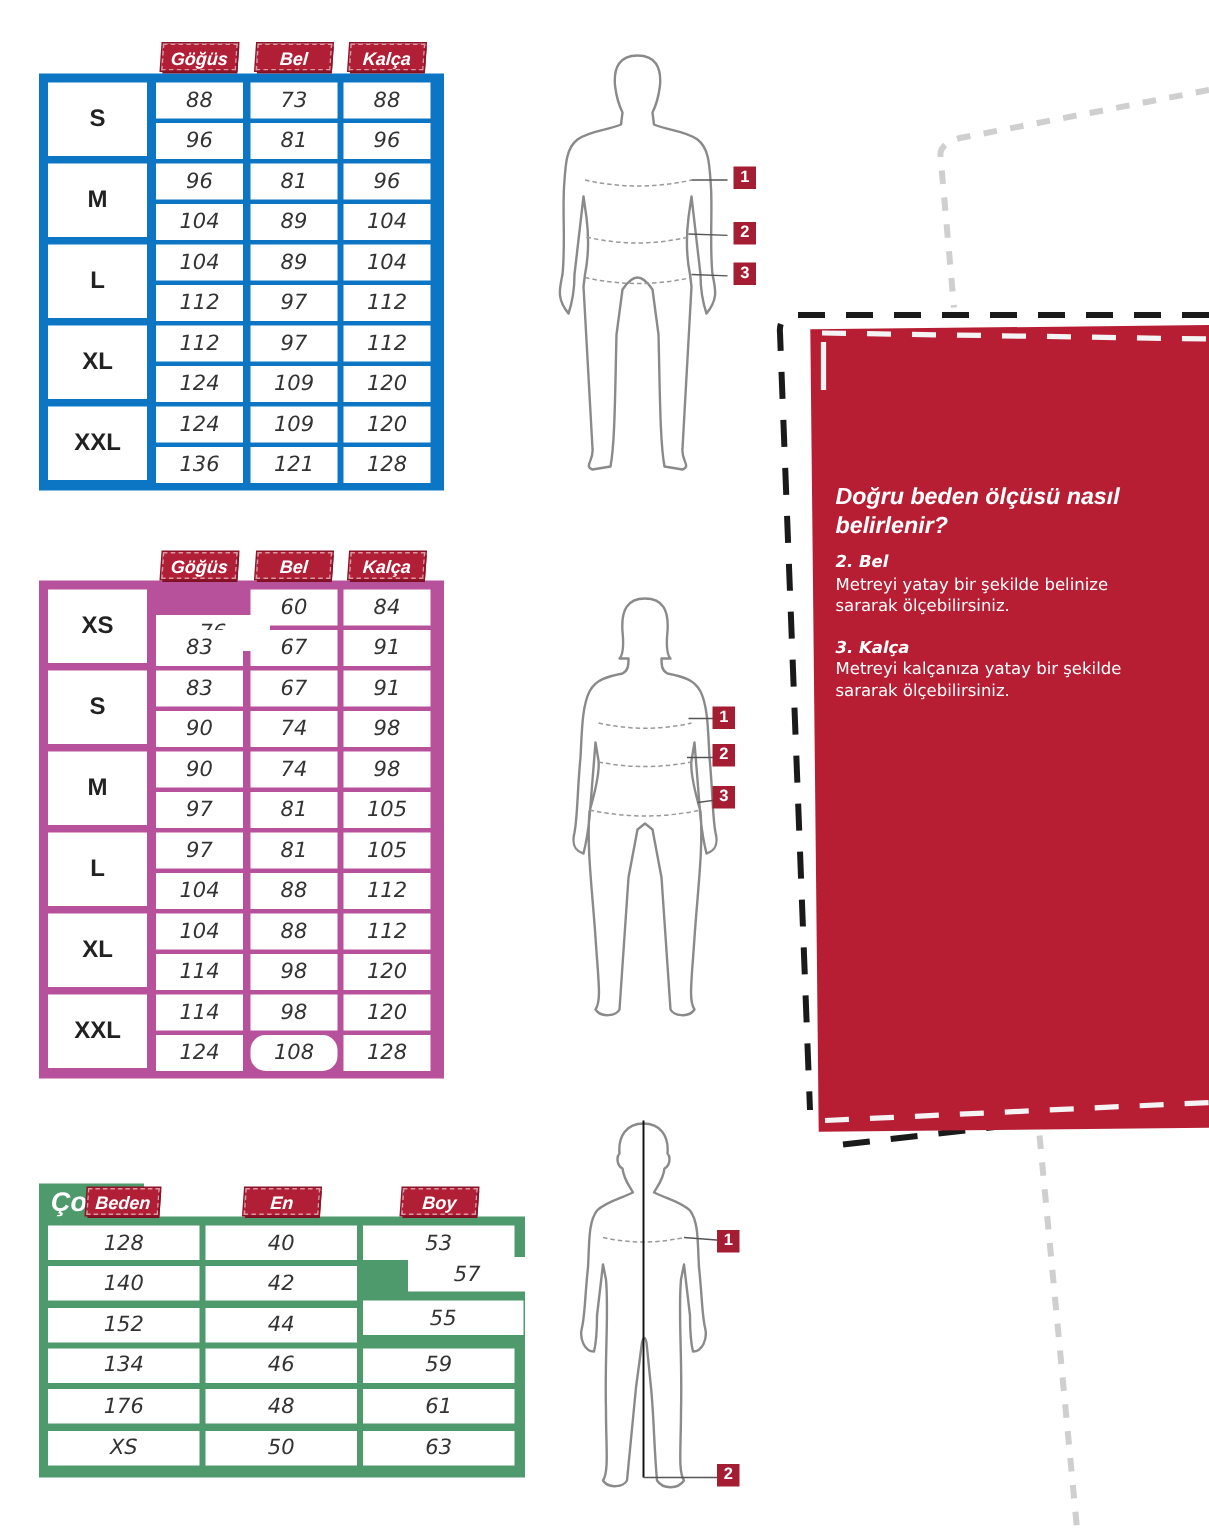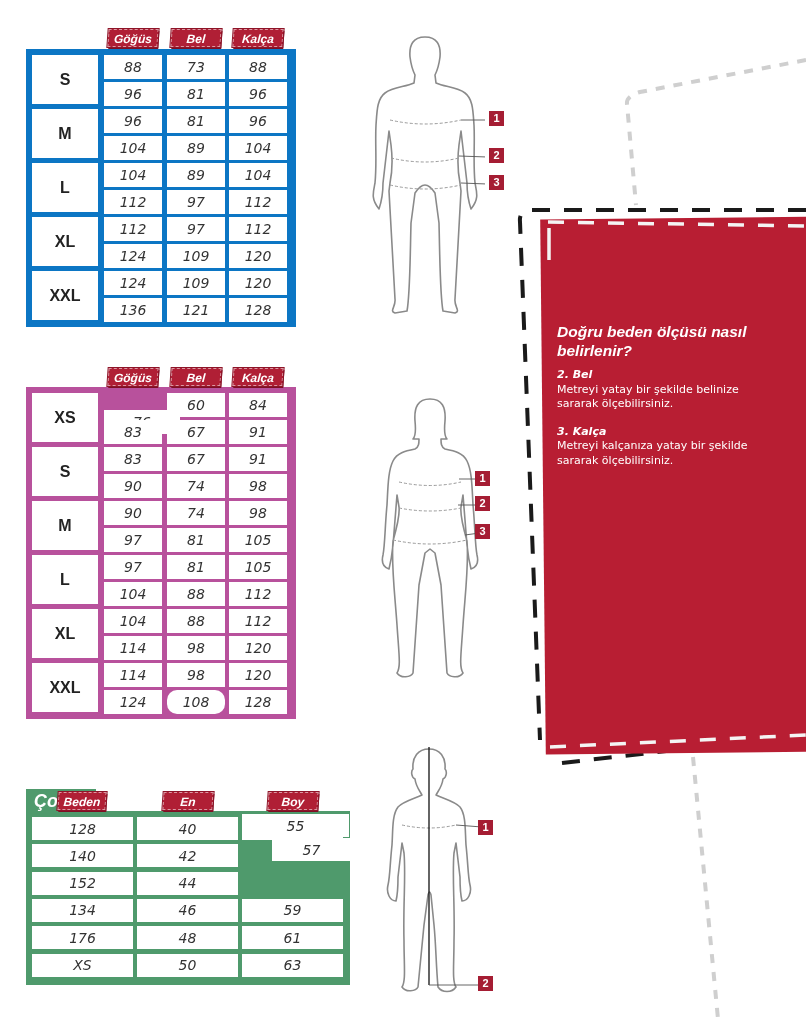--- a/index.html
+++ b/index.html
@@ -162,21 +162,21 @@
   <div class="hdr-tag" style="left:58px;top:792px;width:48px;">Beden</div>
   <div class="hdr-tag" style="left:163px;top:792px;width:50px;">En</div>
   <div class="hdr-tag" style="left:268px;top:792px;width:50px;">Boy</div>
 
   <div id="cocuk-cells">
       <div class="vcell" style="left: 32px; top: 817px; width: 101px; height: 23px;">128</div>
       <div class="vcell" style="left: 137px; top: 817px; width: 101px; height: 23px;">40</div>
       <div class="vcell" style="left: 242px; top: 817px; width: 101px; height: 23px;">53</div>
       <div class="vcell" style="left: 32px; top: 844.3px; width: 101px; height: 23px;">140</div>
       <div class="vcell" style="left: 137px; top: 844.3px; width: 101px; height: 23px;">42</div>
-      <div class="vcell" style="left: 242px; top: 814px; width: 107px; height: 23px;">55</div>
+      <div class="vcell" style="left: 242px; top: 867px; width: 107px; height: 23px;">55</div>
       <div class="vcell" style="left: 32px; top: 871.6px; width: 101px; height: 23px;">152</div>
       <div class="vcell" style="left: 137px; top: 871.6px; width: 101px; height: 23px;">44</div>
       <div class="vcell" style="left: 242px; top: 838px; width: 79px; height: 23px; margin-left: 30px;">57</div>
       <div class="vcell" style="left: 32px; top: 898.9px; width: 101px; height: 23px;">134</div>
       <div class="vcell" style="left: 137px; top: 898.9px; width: 101px; height: 23px;">46</div>
       <div class="vcell" style="left: 242px; top: 898.9px; width: 101px; height: 23px;">59</div>
       <div class="vcell" style="left: 32px; top: 926.2px; width: 101px; height: 23px;">176</div>
       <div class="vcell" style="left: 137px; top: 926.2px; width: 101px; height: 23px;">48</div>
       <div class="vcell" style="left: 242px; top: 926.2px; width: 101px; height: 23px;">61</div>
       <div class="vcell" style="left: 32px; top: 953.5px; width: 101px; height: 23px;">XS</div>

